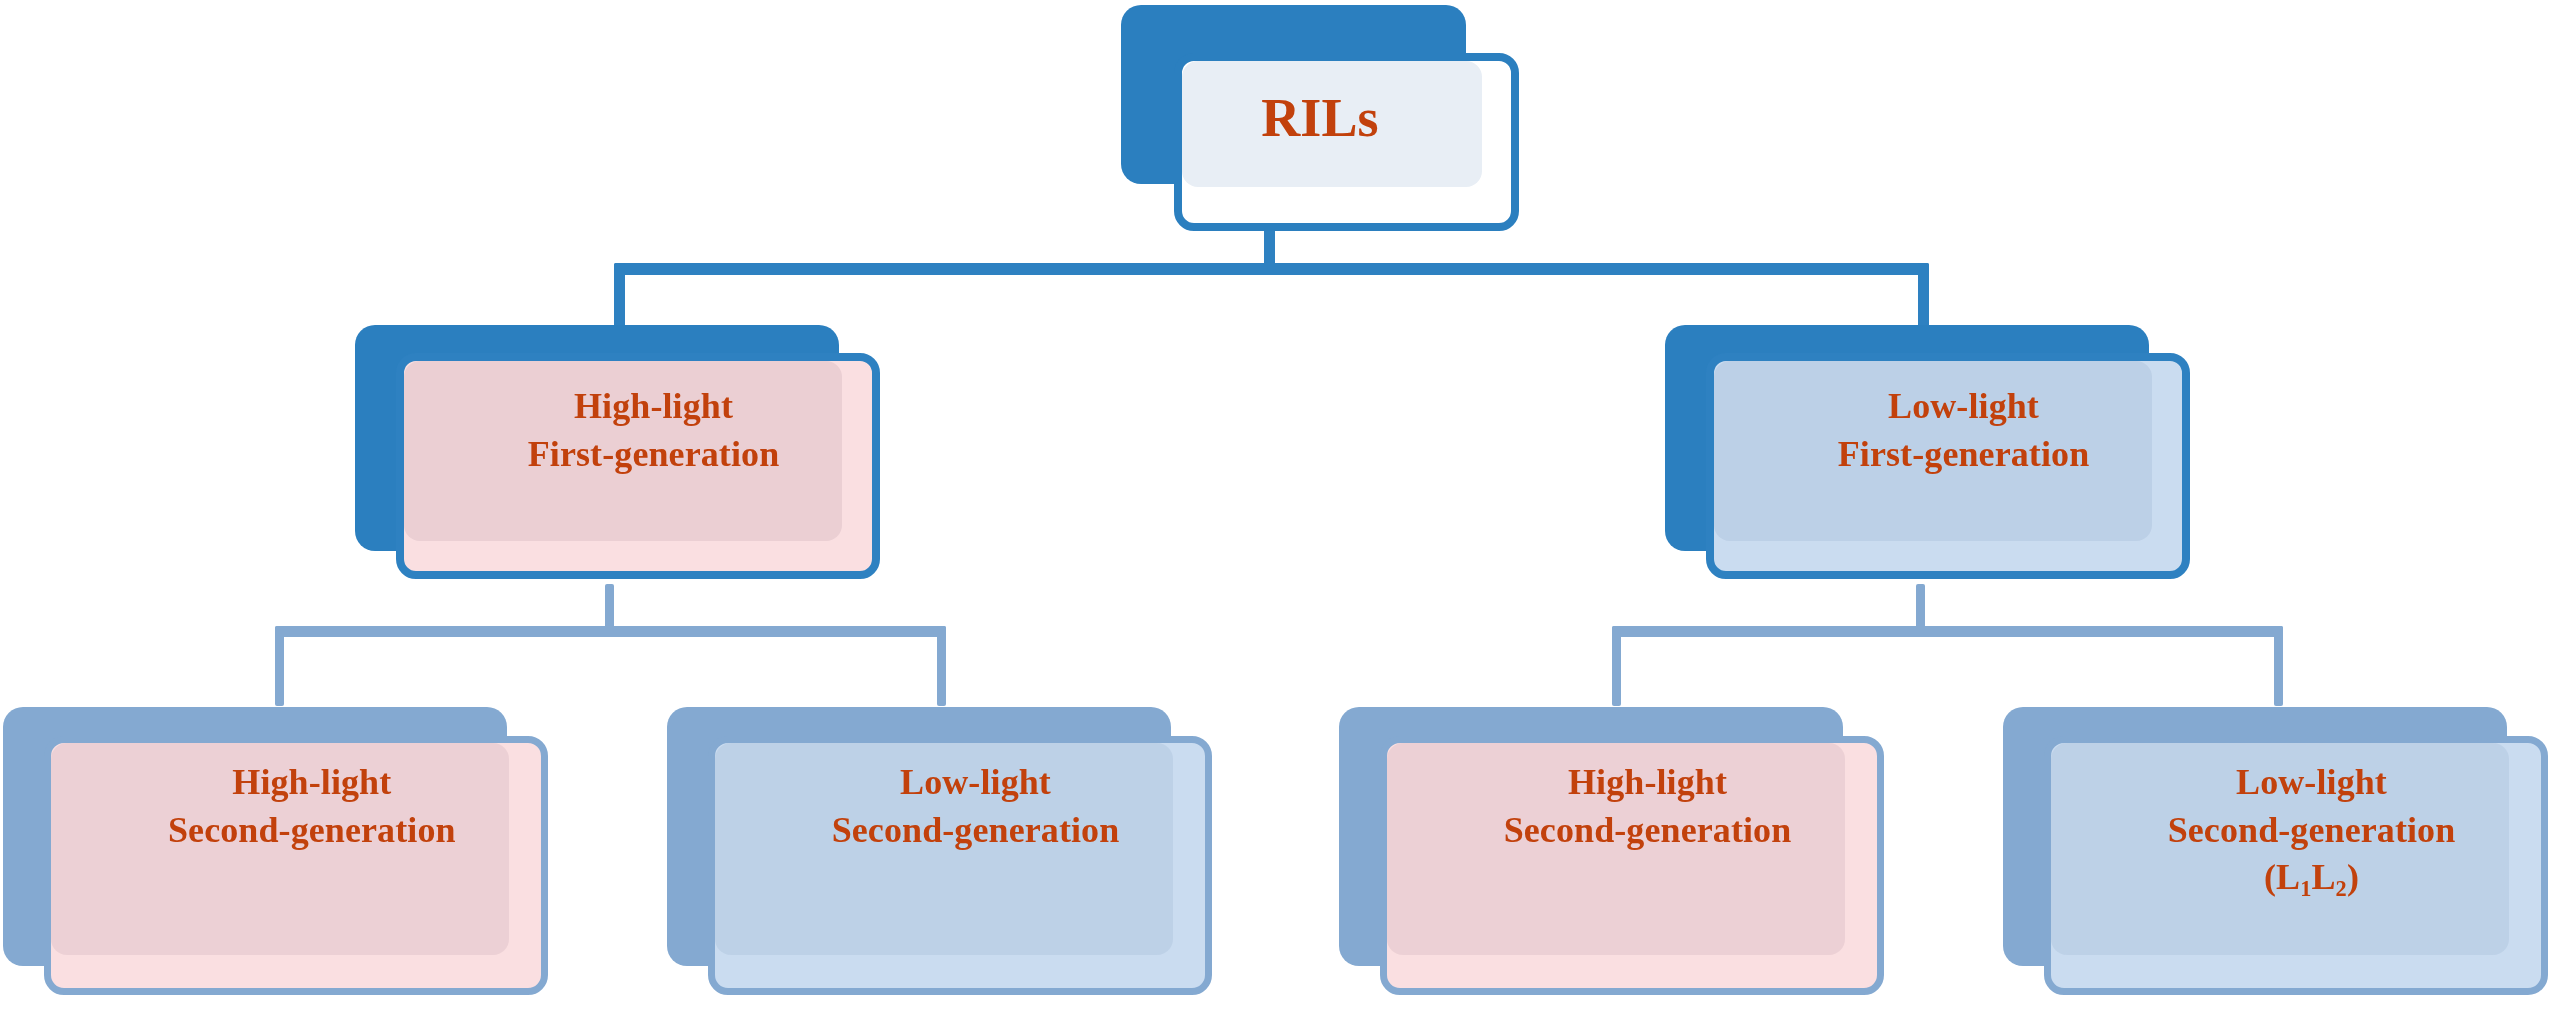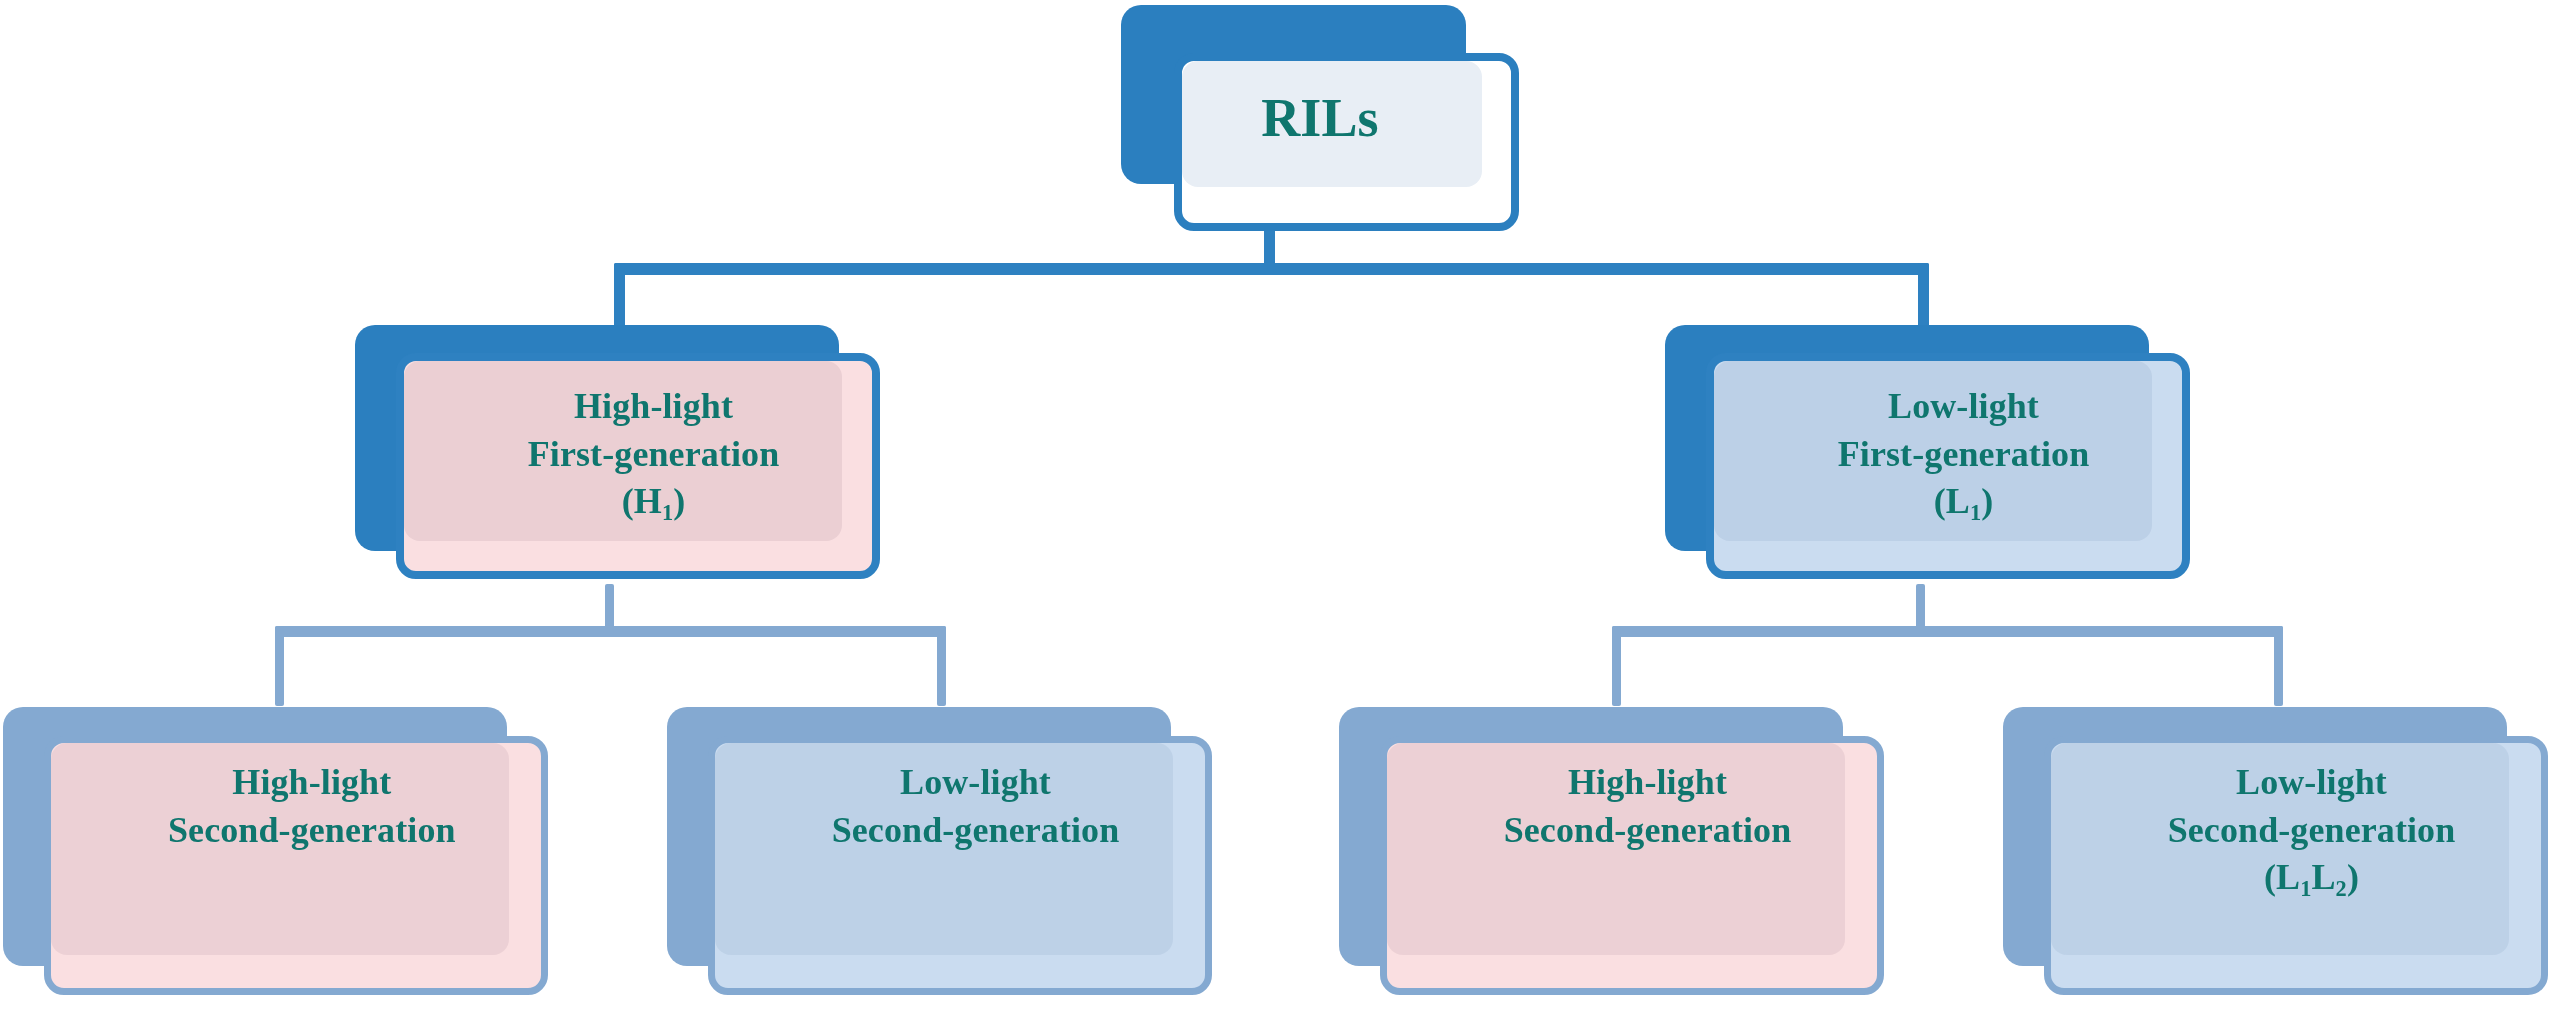--- a/index.html
+++ b/index.html
@@ -37,21 +37,21 @@
   .node .inner-tint {
     position: absolute;
     border-radius: 16px;
     pointer-events: none;
   }
   .node .label {
     position: absolute;
     left: 0;
     right: 0;
     text-align: center;
-    color: #0f766e;
+    color: #c2410c;
     font-weight: bold;
     letter-spacing: 0.1px;
     line-height: 1.32;
   }
   .label .ln { display: block; white-space: nowrap; }
   .label sub {
     font-size: 0.62em;
     vertical-align: -0.30em;
     font-weight: bold;
   }
@@ -192,32 +192,30 @@
     </div>
   </div>
 
   <div class="node lvl2 pink" id="node-h1">
     <div class="shadow"></div>
     <div class="card"></div>
     <div class="inner-tint"></div>
     <div class="label">
       <span class="ln">High-light</span>
       <span class="ln">First-generation</span>
-      <span class="ln"><span>(H</span><sub>1</sub><span>)</span></span>
     </div>
   </div>
 
   <div class="node lvl2 blue" id="node-l1">
     <div class="shadow"></div>
     <div class="card"></div>
     <div class="inner-tint"></div>
     <div class="label">
       <span class="ln">Low-light</span>
       <span class="ln">First-generation</span>
-      <span class="ln"><span>(L</span><sub>1</sub><span>)</span></span>
     </div>
   </div>
 
   <div class="node lvl3 pink" id="node-h1h2">
     <div class="shadow"></div>
     <div class="card"></div>
     <div class="inner-tint"></div>
     <div class="label">
       <span class="ln">High-light</span>
       <span class="ln">Second-generation</span>

